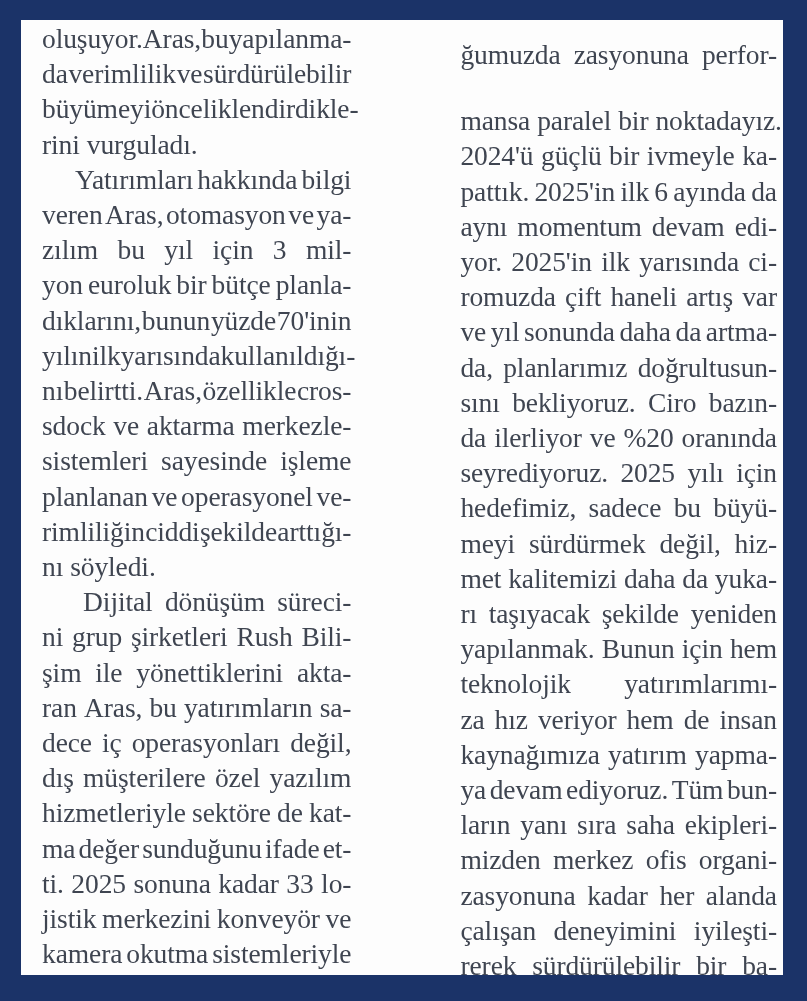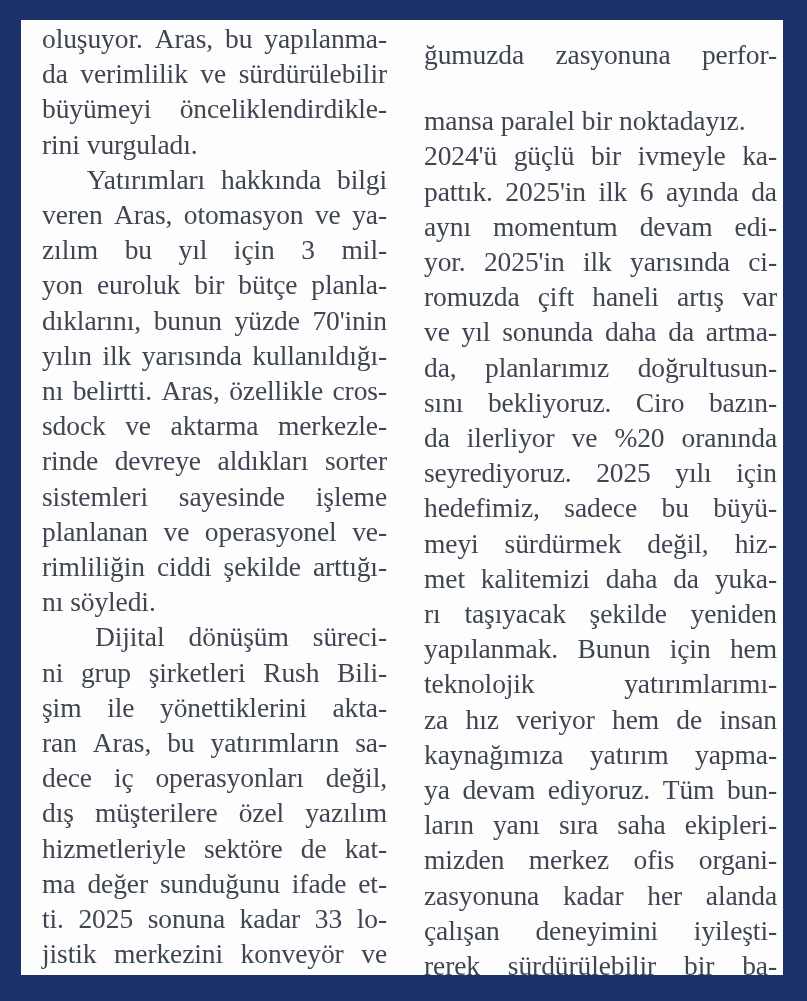--- a/index.html
+++ b/index.html
@@ -33,20 +33,21 @@
     overflow: hidden;
   }
 
   .columns {
     display: flex;
     flex-direction: row;
     width: 100%;
     height: 100%;
     box-sizing: border-box;
     padding: 1px 0 0 0;
+    gap: 36px;
   }
 
   .column {
     box-sizing: border-box;
     position: relative;
     overflow: hidden;
   }
 
   .column-left {
     width: 379px;
@@ -169,26 +170,20 @@
               <span>özellikle</span>
               <span>cros-</span>
             </div>
             <div class="line line-justify">
               <span>sdock</span>
               <span>ve</span>
               <span>aktarma</span>
               <span>merkezle-</span>
             </div>
             <div class="line line-justify">
-              <span>rinde</span>
-              <span>devreye</span>
-              <span>aldıkları</span>
-              <span>sorter</span>
-            </div>
-            <div class="line line-justify">
               <span>sistemleri</span>
               <span>sayesinde</span>
               <span>işleme</span>
             </div>
             <div class="line line-justify">
               <span>planlanan</span>
               <span>ve</span>
               <span>operasyonel</span>
               <span>ve-</span>
             </div>

